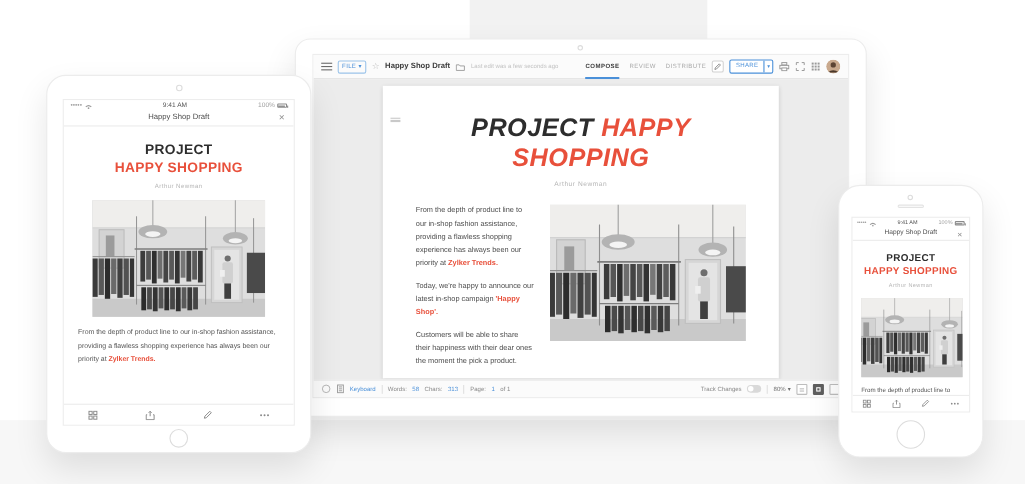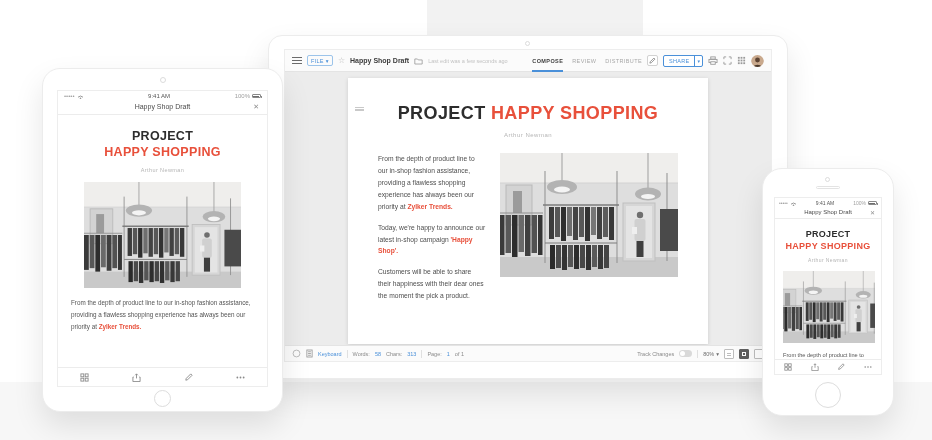--- a/index.html
+++ b/index.html
@@ -70,21 +70,21 @@
   .share-btn { display: flex; border: 1px solid #4A90D9; border-radius: 2px; color: #4A90D9; overflow: hidden; cursor: pointer; background: #fff; }
   .share-btn .lbl { padding: 2px 5px; font-size: 5.5px; letter-spacing: .3px; }
   .share-btn .caret { border-left: 1px solid #4A90D9; padding: 2px 2px; font-size: 5px; display:flex; align-items:center; }
   .tb-icon { color: #9a9a9a; cursor: pointer; display:flex; align-items:center; }
   .avatar { width: 13px; height: 13px; border-radius: 50%; overflow: hidden; cursor: pointer; flex: none; }
 
   .lt-canvas { position: absolute; left: 0; right: 0; top: 22px; bottom: 16px; background: #ececec; overflow: hidden; }
   .page { position: relative; width: 360px; height: 266px; margin: 6px auto 0; background: #fff; box-shadow: 0 1px 4px rgba(0,0,0,.14); padding: 25px 30px 0; }
   .para-handle { position: absolute; left: 7px; top: 27px; width: 9px; cursor: grab; }
   .para-handle i { display: block; height: 1.2px; background: #c9c9c9; margin: 1.6px 0; }
-  .ph1 { text-align: center; font-size: 18px; font-weight: bold; letter-spacing: .4px; color: #2d2d2d; }
+  .ph1 { text-align: center; font-size: 23px; font-weight: bold; letter-spacing: .4px; color: #2d2d2d; font-style: italic; }
   .pbyline { text-align: center; font-size: 6px; color: #b5b5b5; margin-top: 8px; letter-spacing: .5px; }
   .pcols { display: flex; gap: 14px; margin-top: 15px; }
   .pcol-text { width: 128px; font-size: 6.7px; line-height: 1.78; color: #4e4e4e; }
   .pcol-text p { margin: 0 0 9px; }
   .pimg { width: 178px; height: 124px; flex: none; }
 
   .lt-status { position: absolute; left: 0; right: 0; bottom: 0; height: 16px; background: #fbfbfb; border-top: 1px solid #e4e4e4; display: flex; align-items: center; gap: 5px; padding: 0 7px; font-size: 5.5px; color: #8a8a8a; }
   .lt-status .blue { color: #4A90D9; cursor: pointer; }
   .vdiv { width: 1px; height: 8px; background: #e0e0e0; }
   .tc-toggle { width: 13px; height: 7px; border-radius: 4px; background: #d9d9d9; position: relative; cursor: pointer; flex: none; }

